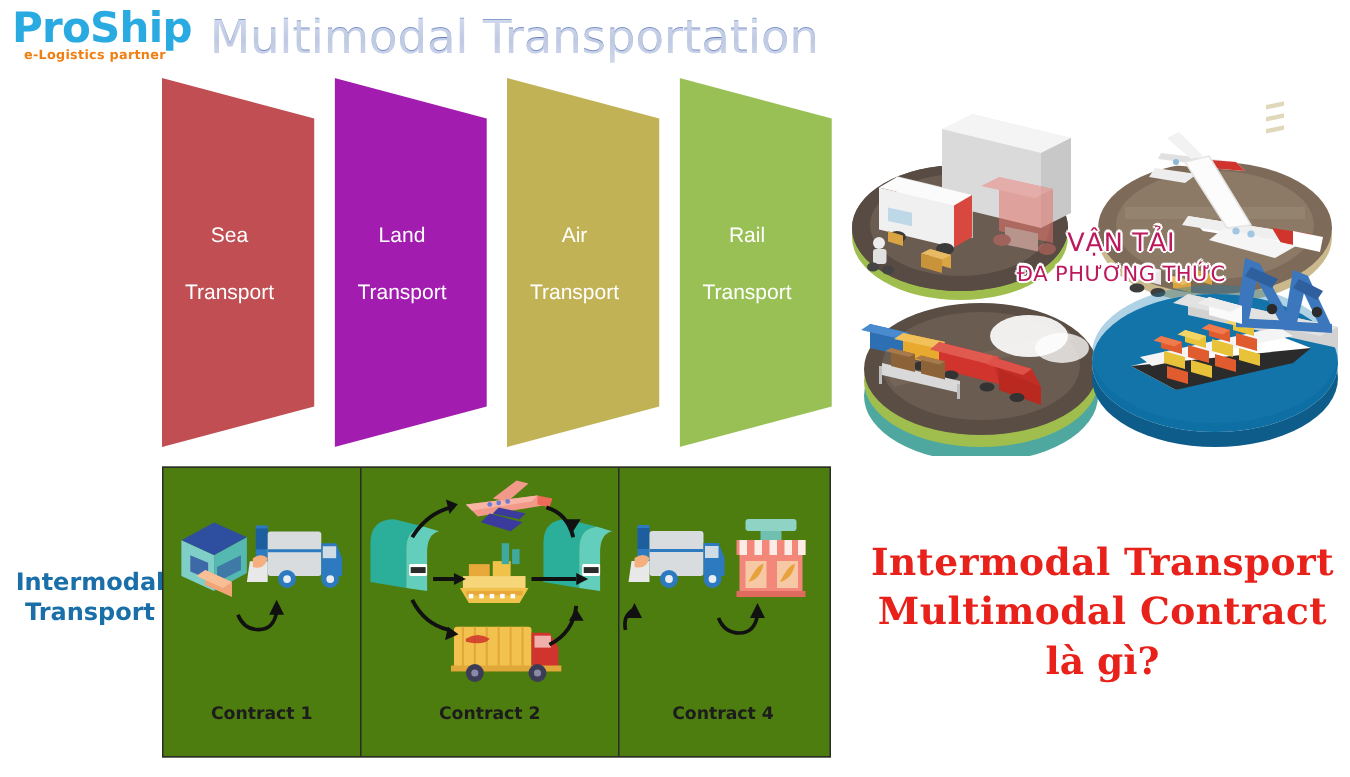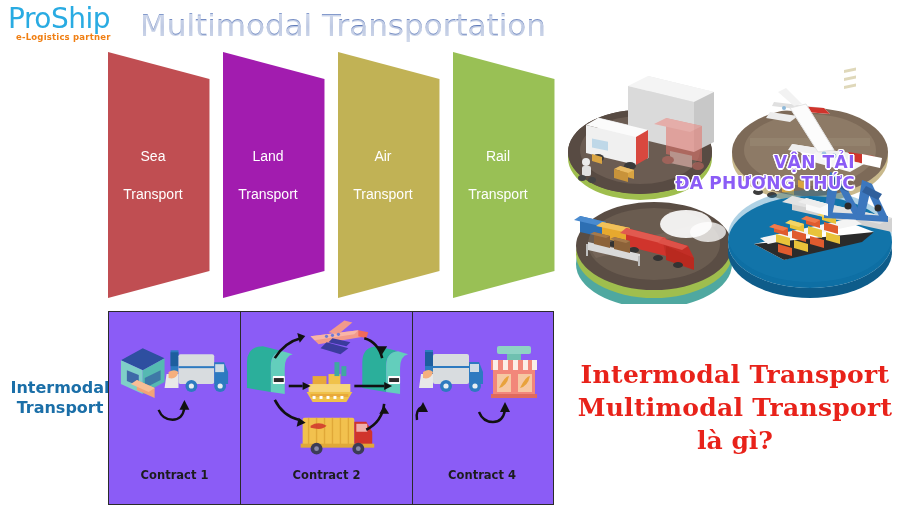--- a/index.html
+++ b/index.html
@@ -8,21 +8,21 @@
     background: #ffffff;
     font-family: "Liberation Sans", sans-serif;
     overflow: hidden;
   }
   .page { position: relative; width: 900px; height: 518px; background: #fff; }
 
   
   .logo { position: absolute; left: 8px; top: 4px; width: 132px; height: 44px; }
   .logo-main {
     font-family: "DejaVu Sans", sans-serif;
-    font-weight: normal; font-size: 28px; letter-spacing: -0.5px;
+    font-weight: bold; font-size: 28px; letter-spacing: -0.5px;
     color: #29ABE2; line-height: 30px;
   }
   .logo-sub {
     font-size: 8.5px; font-weight: bold; color: #F07F13;
     letter-spacing: 0.2px; margin-top: -2px; padding-left: 8px;
     font-family: "DejaVu Sans", sans-serif;
   }
 
   
   .title {
@@ -50,43 +50,43 @@
   .trap.t0 { left: 0px;   background: #C04E52; }
   .trap.t1 { left: 115px; background: #a21caf; }
   .trap.t2 { left: 230px; background: #C1B255; }
   .trap.t3 { left: 345px; background: #99C055; }
 
   
   .scene { position: absolute; left: 562px; top: 46px; width: 338px; height: 258px; }
   .scene svg { width: 100%; height: 100%; display:block; }
   .vn-text {
     position: absolute; left: 640px; top: 152px; width: 215px;
-    text-align: right; font-family: "DejaVu Sans", sans-serif;
-    font-weight: bold; color: #8b5cf6; line-height: 21px;
+    text-align: center; font-family: "DejaVu Sans", sans-serif;
+    font-weight: normal; color: #be185d; line-height: 21px;
   }
   .vn-text .l1 { font-size: 17px; letter-spacing: .5px; }
-  .vn-text .l2 { font-size: 17px; letter-spacing: .3px; }
+  .vn-text .l2 { font-size: 14px; letter-spacing: .3px; }
   .vn-text div {
     text-shadow: -1.5px 0 #fff, 1.5px 0 #fff, 0 -1.5px #fff, 0 1.5px #fff,
                  -1px -1px #fff, 1px 1px #fff, -1px 1px #fff, 1px -1px #fff;
   }
 
   
   .inter-label {
     position: absolute; left: 8px; top: 378px; width: 104px;
     text-align: center; color: #1B6FA8;
     font-family: "DejaVu Sans", sans-serif;
     font-weight: bold; font-size: 16px; line-height: 20px;
   }
 
   
   .contracts {
     position: absolute; left: 108px; top: 311px;
     width: 446px; height: 194px;
-    display: flex; border: 1.6px solid #2b2b2b; background: #8b5cf6;
+    display: flex; border: 1.6px solid #2b2b2b; background: #4d7c0f;
   }
   .cbox { position: relative; height: 100%; border-right: 1.6px solid #2b2b2b; }
   .cbox:last-child { border-right: none; }
   .cbox.c1 { width: 132px; }
   .cbox.c2 { width: 172px; }
   .cbox.c3 { width: 138px; }
   .cbox .art { position: absolute; left:0; top: 6px; width: 100%; height: 140px; }
   .cbox .art svg { width: 100%; height: 100%; display: block; }
   .clabel {
     position: absolute; left: 0; bottom: 22px; width: 100%;
@@ -508,17 +508,17 @@
             <path d="M92 84 l5 10 l-10 0 Z"></path>
           </g>
         </svg>
       </div>
       <div class="clabel">Contract 4</div>
     </div>
   </div>
 
   <div class="redq">
     <div class="r1">Intermodal Transport</div>
-    <div class="r2">Multimodal Transport</div>
+    <div class="r2">Multimodal Contract</div>
     <div class="r3">là gì?</div>
   </div>
 
 </div>
 
 </body></html>

